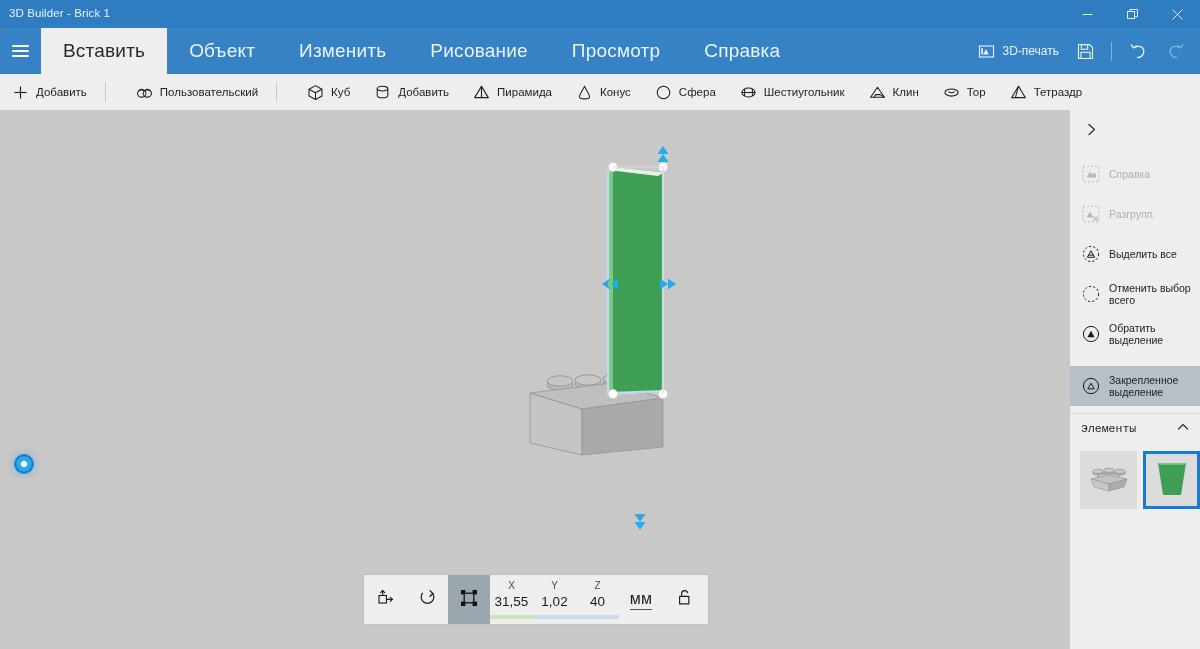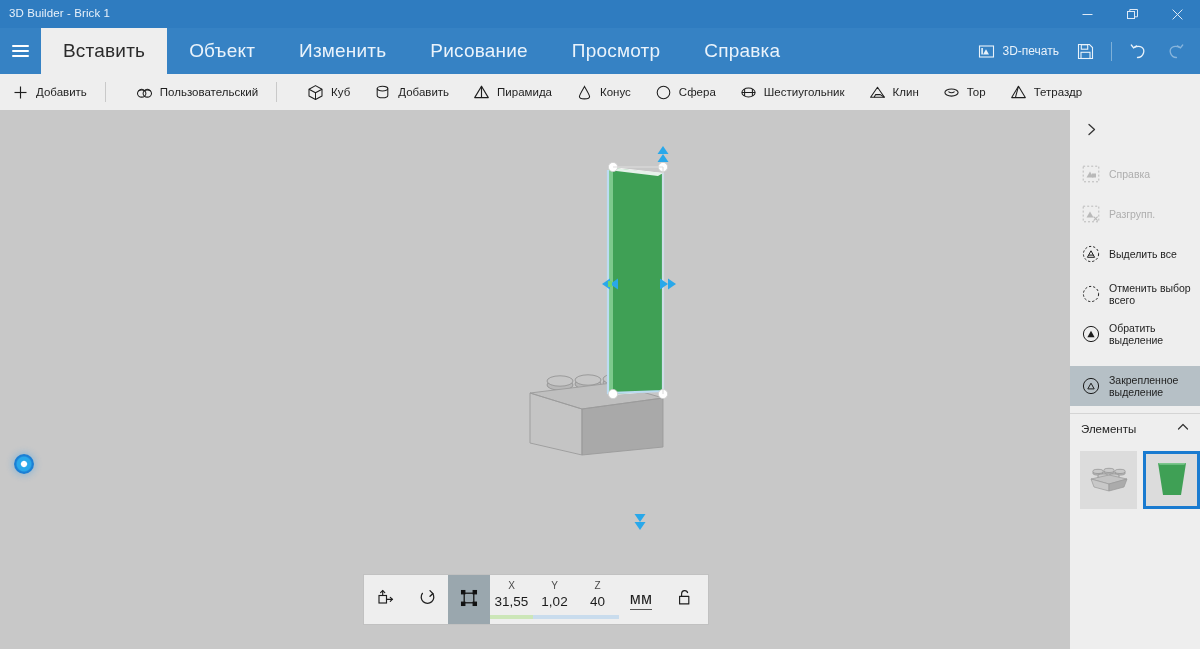--- a/index.html
+++ b/index.html
@@ -126,21 +126,21 @@
   .sb-item .slabel { font-size: 10.5px; color: #1d1d1d; line-height: 12.5px; }
   .sb-item.disabled .slabel { color: #aeaeae; }
   .sb-item.disabled .sico { opacity: .35; }
   .sb-item.active { background: #b6c0c6; margin-top: 12px; }
 
   .sb-section {
     margin-top: 7px; border-top: 1px solid #d4d4d4;
     height: 30px; display: flex; align-items: center; justify-content: space-between;
     padding: 0 10px 0 11px;
   }
-  .sb-section .stitle { font-size: 11.5px; color: #1d1d1d; }
+  .sb-section .stitle { font-size: 11.5px; color: #1d1d1d; font-family: Liberation Mono, monospace; }
   .thumbs { display: flex; gap: 6px; padding: 8px 0 0 10px; }
   .thumb {
     width: 58px; height: 58px; background: #dcdcdc;
     display: flex; align-items: center; justify-content: center;
   }
   .thumb.selected { outline: 3px solid #1a7bd0; outline-offset: -3px; }
 </style>
 </head>
 <body>
 

